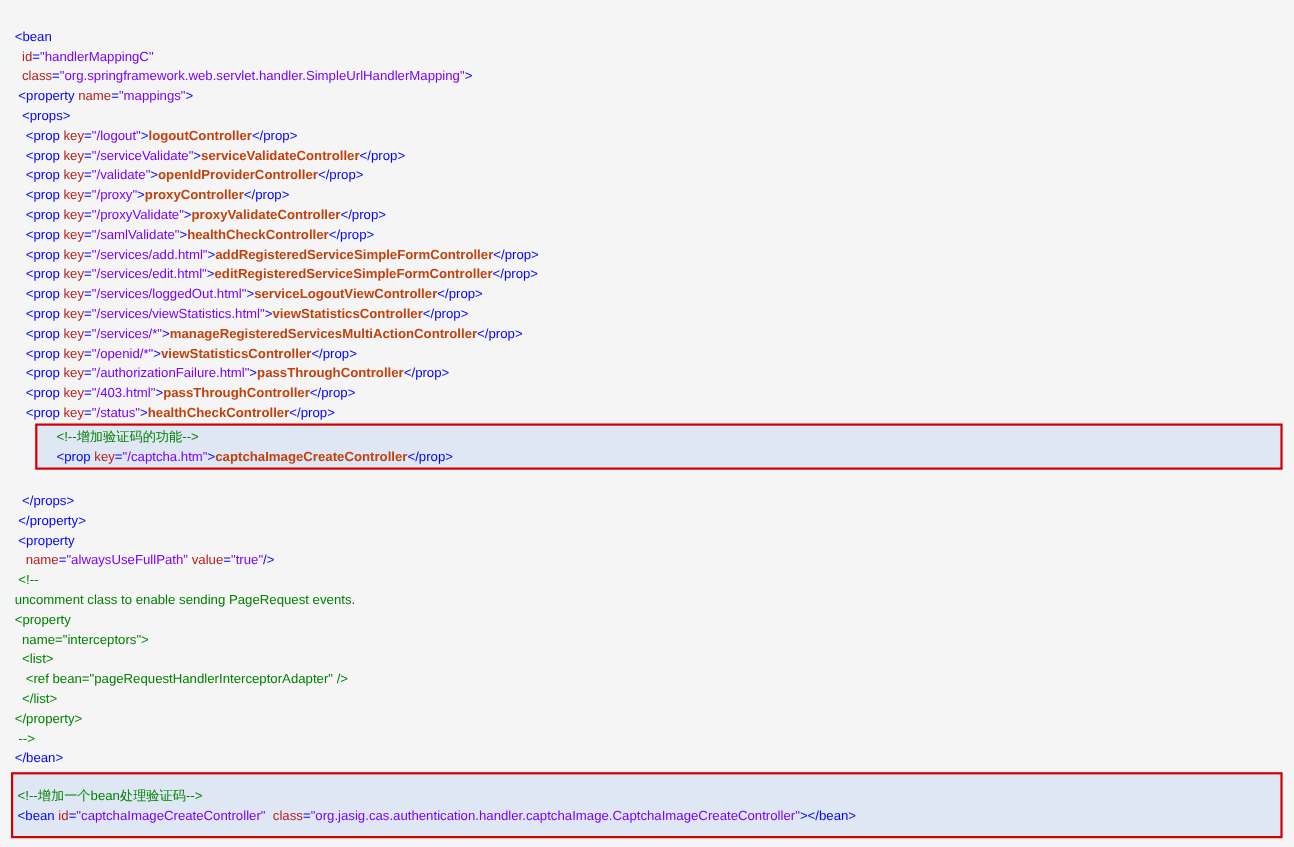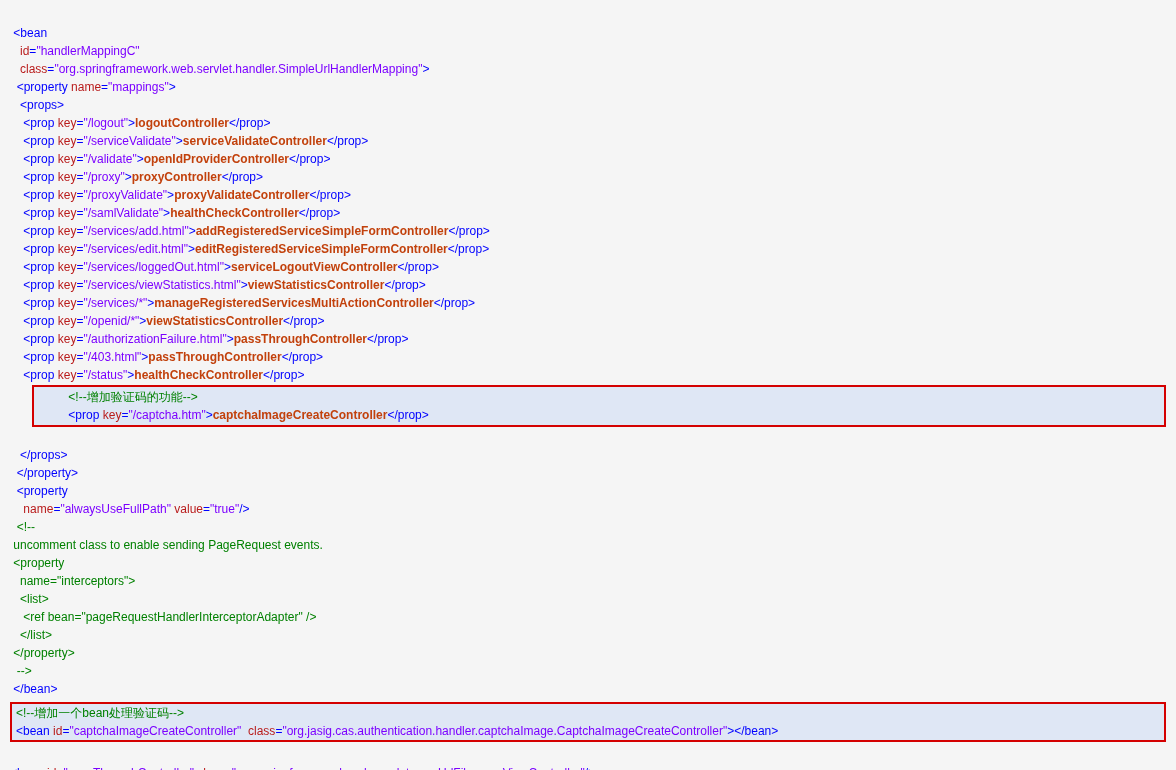--- a/index.html
+++ b/index.html
@@ -16,28 +16,28 @@
 }
 .tag { color: #0000ff; }
 .attr { color: #b91c1c; }
 .val { color: #7b00ff; }
 .txt { color: #c2410c; font-weight: bold; }
 .cmt { color: #008000; }
 .highlight-box {
   border: 2px solid #d40000;
   background: #dfe7f5;
   display: block;
-  padding: 1px 21px;
+  padding: 1px 4px;
   margin: 1px 0;
 }
 .highlight-box2 {
   border: 2px solid #d40000;
   background: #dfe7f5;
   display: block;
-  padding: 0 4px;
+  padding: 10px 4px;
   margin: 4px 0;
 }
 </style>
 </head>
 <body>
 
 <div class="code-block">
 <span> <span class="tag">&lt;</span><span class="tag">bean</span></span>
 <span>   <span class="attr">id</span><span class="tag">=</span><span class="val">"handlerMappingC"</span></span>
 <span>   <span class="attr">class</span><span class="tag">=</span><span class="val">"org.springframework.web.servlet.handler.SimpleUrlHandlerMapping"</span><span class="tag">&gt;</span></span>

